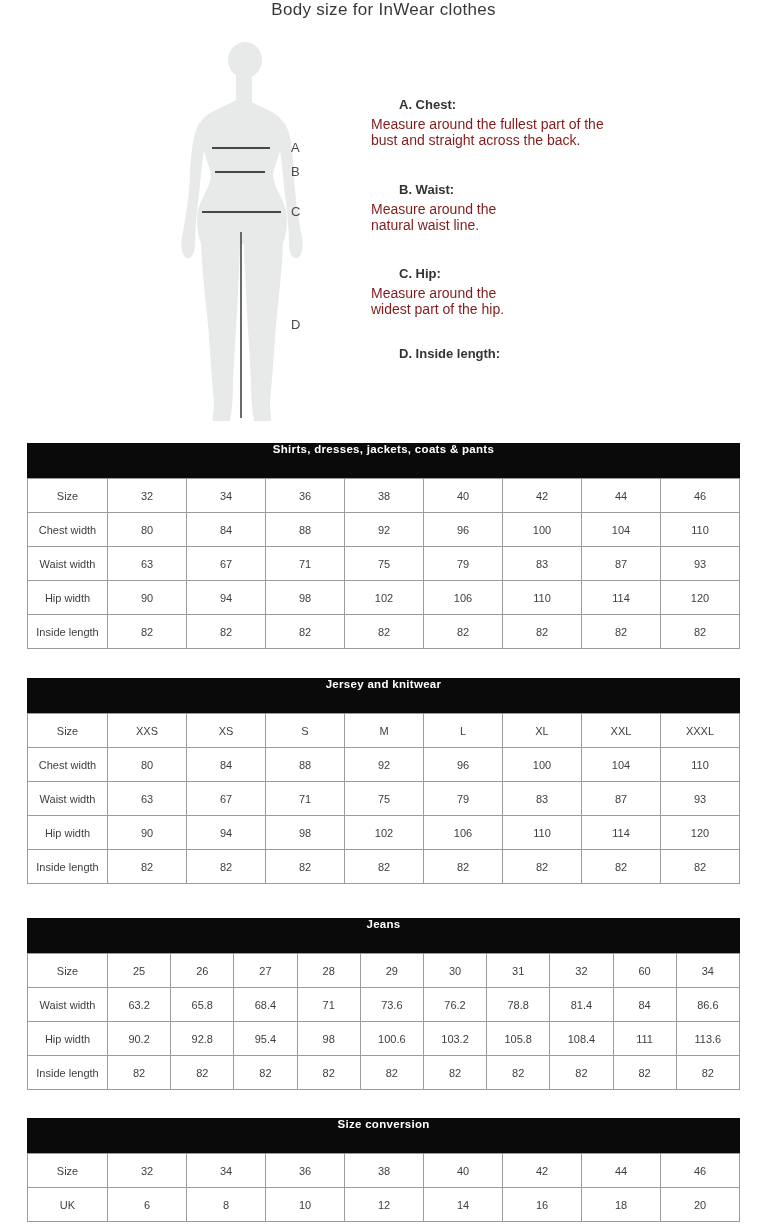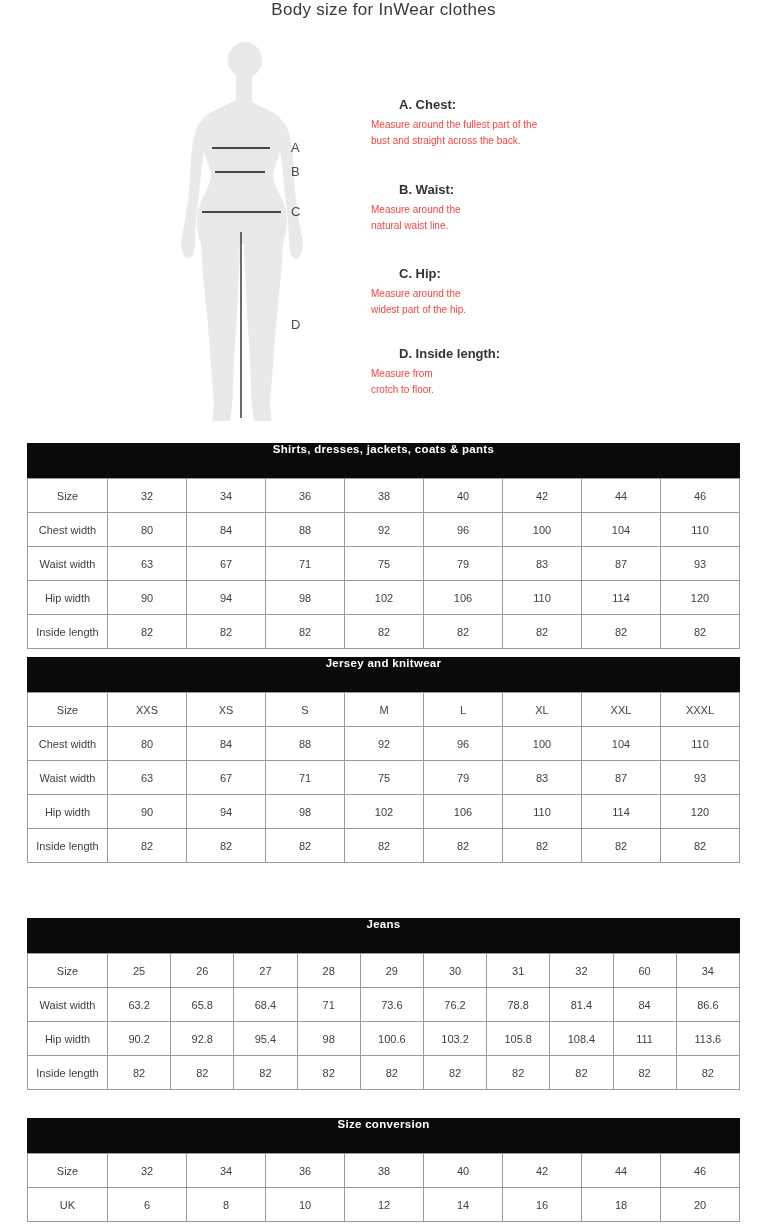--- a/index.html
+++ b/index.html
@@ -29,21 +29,21 @@
     letter-spacing:.3px;
   }
   
   .figure-svg{position:absolute;left:167px;top:30px;width:150px;height:396px;}
   .marker{
     position:absolute;left:291px;
     font-size:13px;line-height:16px;color:#4a4a4a;
   }
   .inst{position:absolute;left:371px;width:270px;}
   .inst-title{font-size:13px;line-height:15px;font-weight:bold;color:#333333;margin-bottom:5px;margin-left:28px;}
-  .inst-desc{font-size:10px;line-height:15.5px;color:#ef4444;white-space:pre-line;}
+  .inst-desc{font-size:14px;line-height:15.5px;color:#7f1d1d;white-space:pre-line;}
   
   .tbl{position:absolute;left:27px;width:713px;}
   .tbl-head{
     height:35px;background:var(--header-bg);color:var(--header-text);
     display:flex;justify-content:center;
     font-size:11.5px;font-weight:bold;letter-spacing:.3px;
   }
   .tbl table{
     width:100%;border-collapse:collapse;table-layout:fixed;
   }
@@ -97,22 +97,20 @@
     <div class="inst-desc">Measure around the
 natural waist line.</div>
   </div>
   <div class="inst" style="top:266px">
     <div class="inst-title">C. Hip:</div>
     <div class="inst-desc">Measure around the
 widest part of the hip.</div>
   </div>
   <div class="inst" style="top:346px">
     <div class="inst-title">D. Inside length:</div>
-    <div class="inst-desc">Measure from
-crotch to floor.</div>
   </div>
 
   <section class="tbl" style="top:443px">
     <div class="tbl-head">
       <span>Shirts, dresses, jackets, coats &amp; pants</span>
     </div>
     <table>
         <tbody>
           <tr>
             <td>Size</td>
@@ -166,21 +164,21 @@
             <td>82</td>
             <td>82</td>
             <td>82</td>
             <td>82</td>
             <td>82</td>
           </tr>
         </tbody>
       </table>
   </section>
 
-  <section class="tbl" style="top:657px">
+  <section class="tbl" style="top:678px">
     <div class="tbl-head">
       <span>Jersey and knitwear</span>
     </div>
     <table>
         <tbody>
           <tr>
             <td>Size</td>
             <td>XXS</td>
             <td>XS</td>
             <td>S</td>

